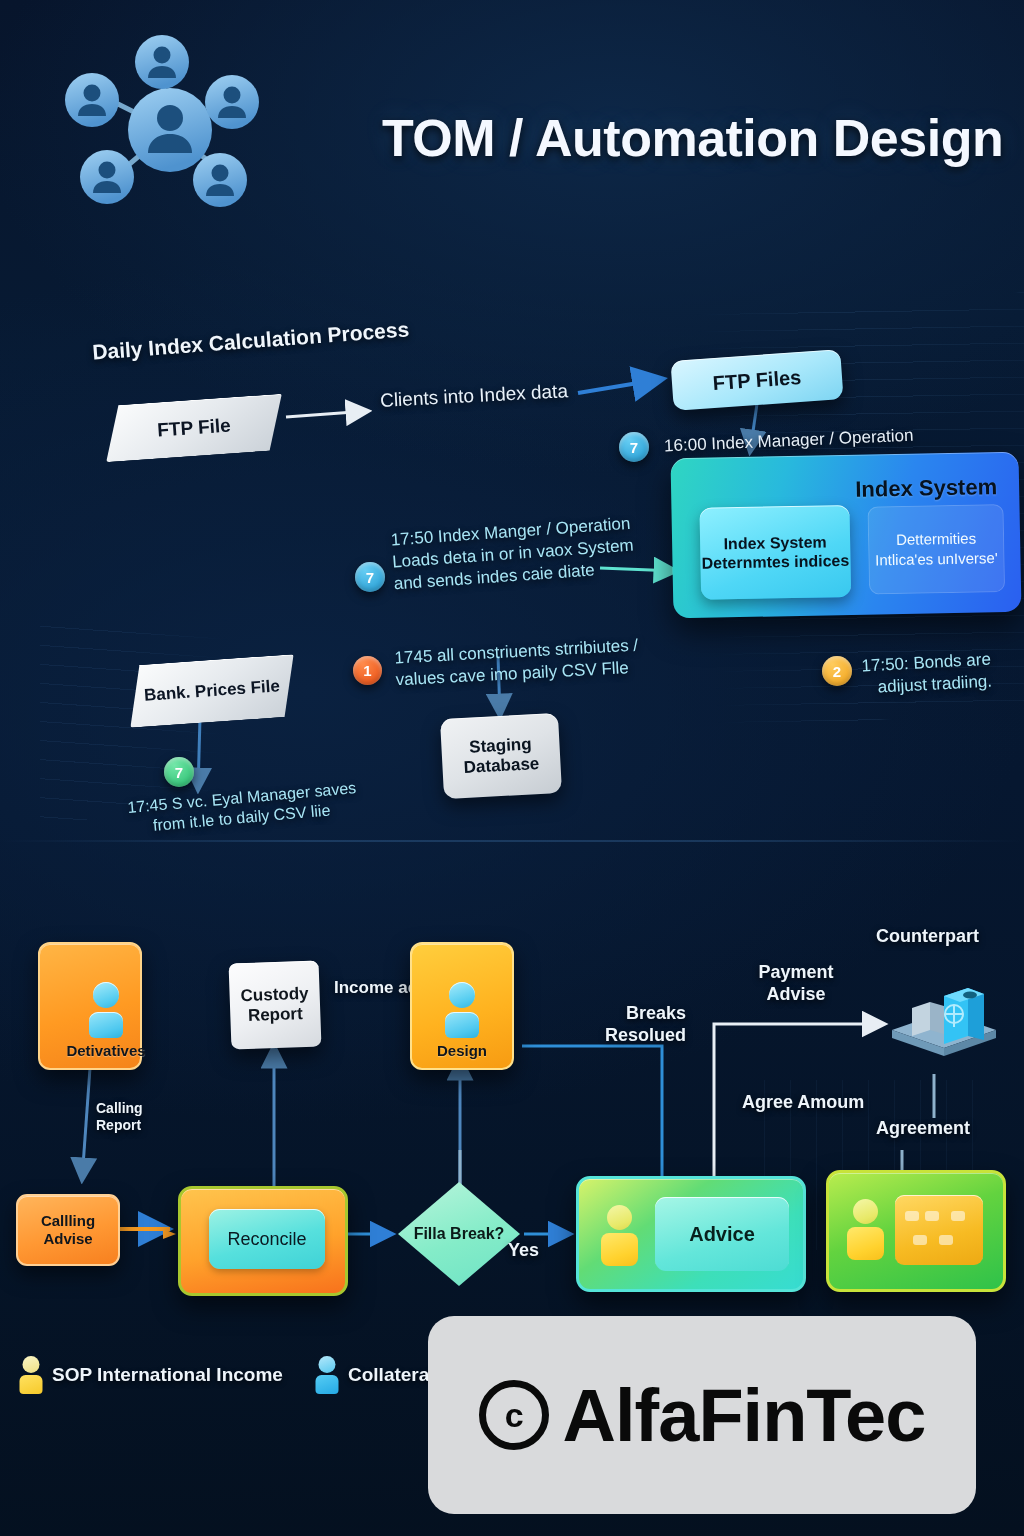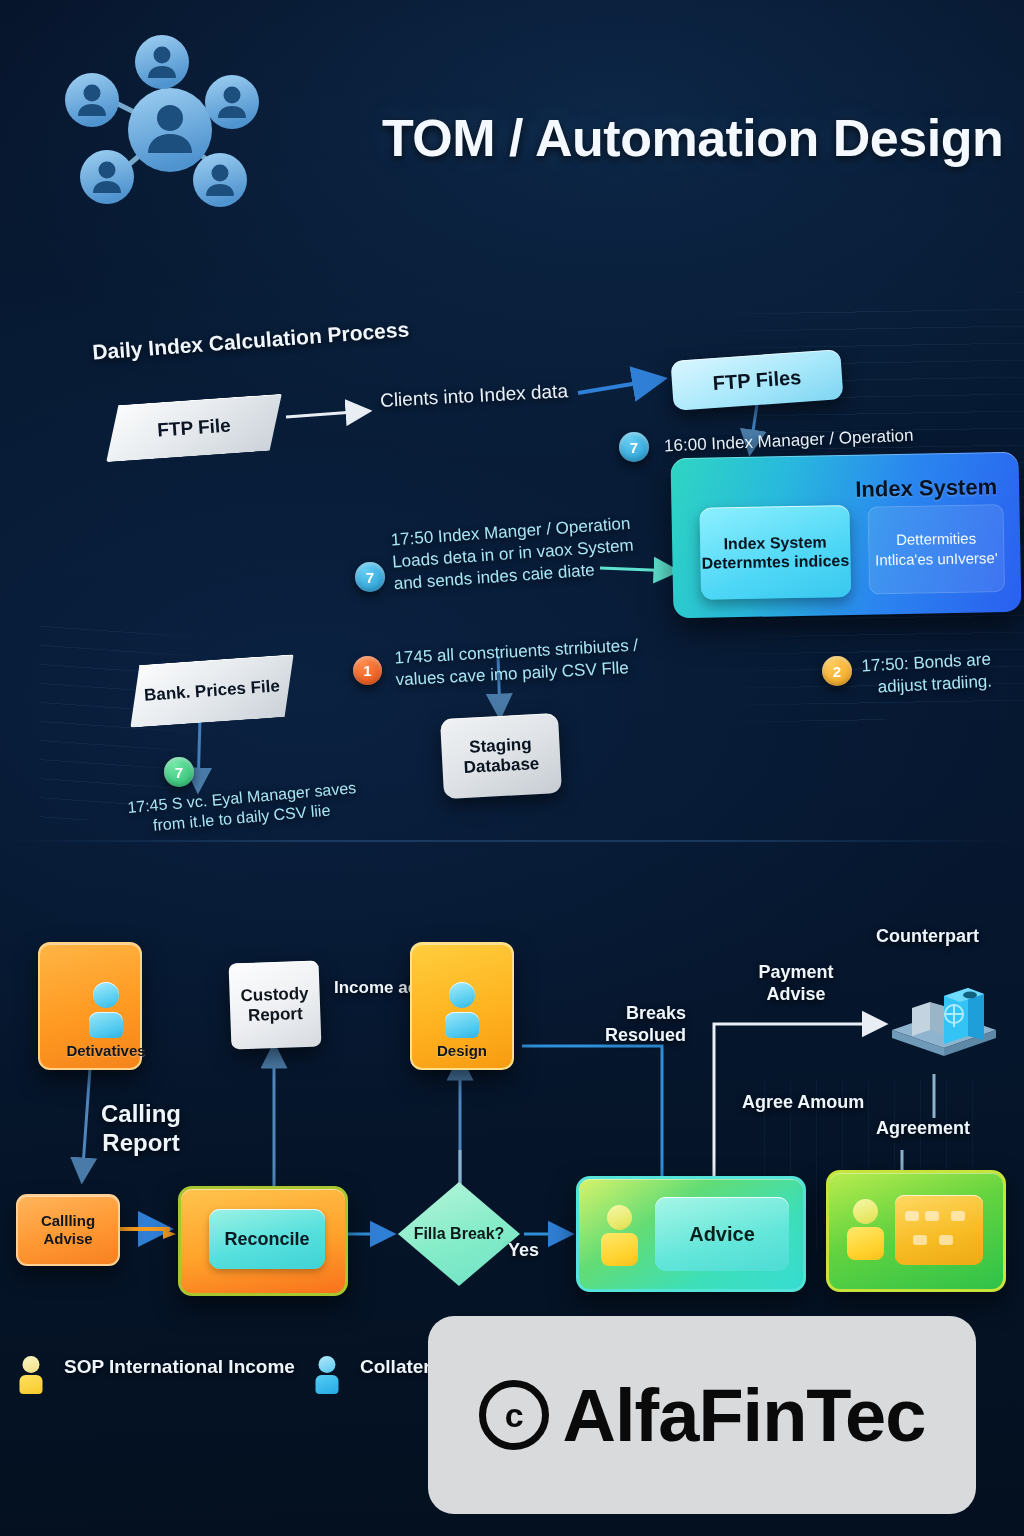--- a/index.html
+++ b/index.html
@@ -141,21 +141,21 @@
 
   #reconcile-outer{
     position:absolute;left:178px;top:1186px;width:164px;height:104px;border-radius:14px;
     background:linear-gradient(170deg,#ffc44d 0%,#ffa22b 55%,#f8721c 100%);
     border:3px solid #a8c72e;
     box-shadow:0 11px 24px rgba(0,0,0,.55), inset 0 1px 0 rgba(255,255,255,.5);
   }
   #reconcile-inner{
     position:absolute;left:28px;top:20px;width:116px;height:60px;border-radius:11px;
     background:linear-gradient(165deg,#9df2e4 0%,#56e0dd 55%,#3fd2d6 100%);
-    color:#0a1a22;font-weight:bold;font-size:18px;
+    color:#0a1a22;font-weight:normal;font-size:18px;
     display:flex;align-items:center;justify-content:center;
     box-shadow:inset 0 1px 0 rgba(255,255,255,.85), 0 3px 7px rgba(0,0,0,.25);
   }
 
   #calling-report-box{
     position:absolute;left:16px;top:1194px;width:100px;height:68px;border-radius:11px;
     background:linear-gradient(165deg,#ffb55b 0%,#ff9833 55%,#f7801f 100%);
     border:2px solid #ffd094;
     box-shadow:0 9px 20px rgba(0,0,0,.5), inset 0 1px 0 rgba(255,255,255,.55);
     color:#10161d;font-weight:bold;font-size:15px;line-height:1.2;
@@ -206,21 +206,21 @@
     background:linear-gradient(165deg,#ffd863 0%,#f7bb23 60%,#eda913 100%);
     box-shadow:inset 0 1px 0 rgba(255,255,255,.7);
   }
   .gp-dot{position:absolute;background:rgba(255,255,255,.55);border-radius:3px;}
 
   
   #counterpart-icon{position:absolute;left:884px;top:978px;width:120px;height:96px;}
 
   
   #legend{position:absolute;left:18px;top:1352px;width:880px;height:60px;}
-  .leg-item{position:absolute;display:flex;align-items:flex-start;gap:20px;}
+  .leg-item{position:absolute;display:flex;align-items:center;gap:8px;}
   .leg-txt{color:#eef5fb;font-size:19px;font-weight:bold;text-shadow:0 2px 5px rgba(0,0,0,.7);}
   .leg-ico{width:26px;height:38px;position:relative;}
   .leg-ico .h{position:absolute;left:50%;top:0;transform:translateX(-50%);width:17px;height:17px;border-radius:50%;}
   .leg-ico .b{position:absolute;left:50%;bottom:0;transform:translateX(-50%);width:23px;height:19px;border-radius:6px 6px 4px 4px;}
   .leg-yellow .h{background:linear-gradient(160deg,#fbf6c7,#efe083);}
   .leg-yellow .b{background:linear-gradient(160deg,#ffe261,#f6c92a);}
   .leg-blue .h{background:linear-gradient(160deg,#b5e9fb,#57c8ef);}
   .leg-blue .b{background:linear-gradient(160deg,#57cdf4,#24a9e4);}
   .leg-pale .h{background:linear-gradient(160deg,#e7f2fb,#c2d8ec);}
   .leg-pale .b{background:linear-gradient(160deg,#d4e6f6,#aac9e4);}
@@ -434,21 +434,21 @@
       <polygon points="84,10 100,16 100,62 84,58" fill="#1e9fd9"></polygon>
       <polygon points="60,18 84,10 100,16 76,24" fill="#6fdcff"></polygon>
       <ellipse cx="86" cy="17" rx="7" ry="3.5" fill="#12617f"></ellipse>
       <g fill="none" stroke="#c8f3ff" stroke-width="2" opacity=".85">
         <circle cx="70" cy="36" r="9"></circle>
         <path d="M70 27 v22 M61 36 h18"></path>
       </g>
     </svg>
   </div>
 
-  <div class="edgelbl" style="left:96px;top:1100px;font-size:24px;text-align:center;width:90px;">
+  <div class="edgelbl" style="left:96px;top:1100px;font-size:14px;width:90px;">
     <span>Calling Report</span>
   </div>
 
   <div id="calling-report-box">
     <span>Callling Advise</span>
   </div>
 
   <div id="reconcile-outer">
     <div id="reconcile-inner">Reconcile</div>
   </div>

